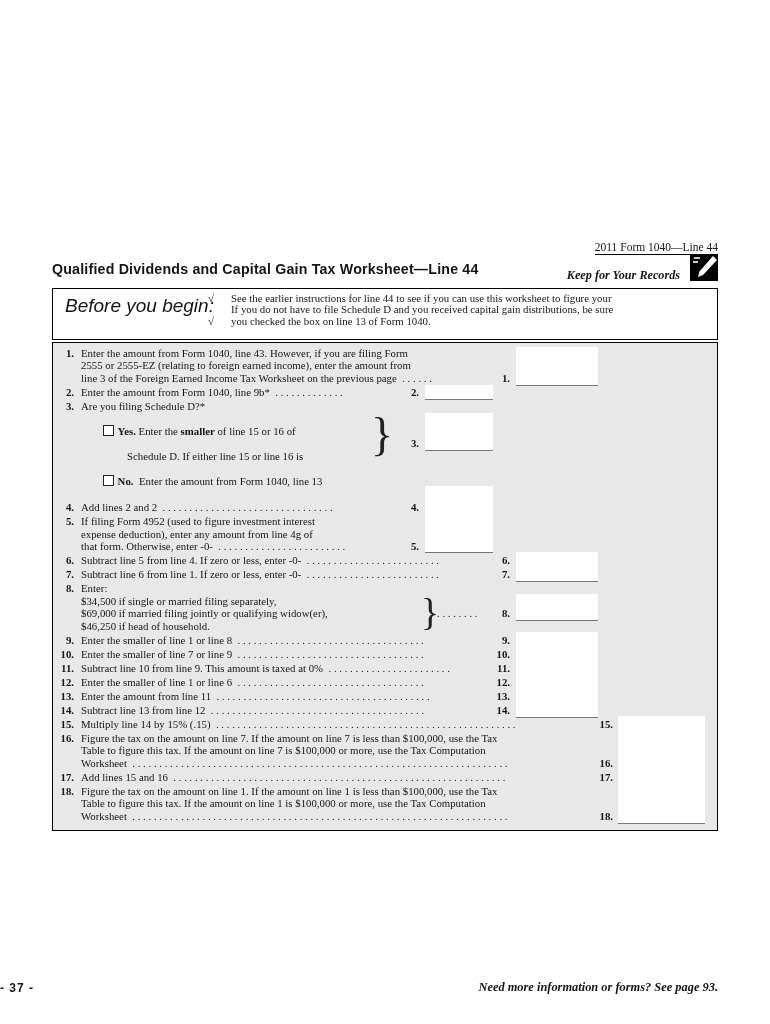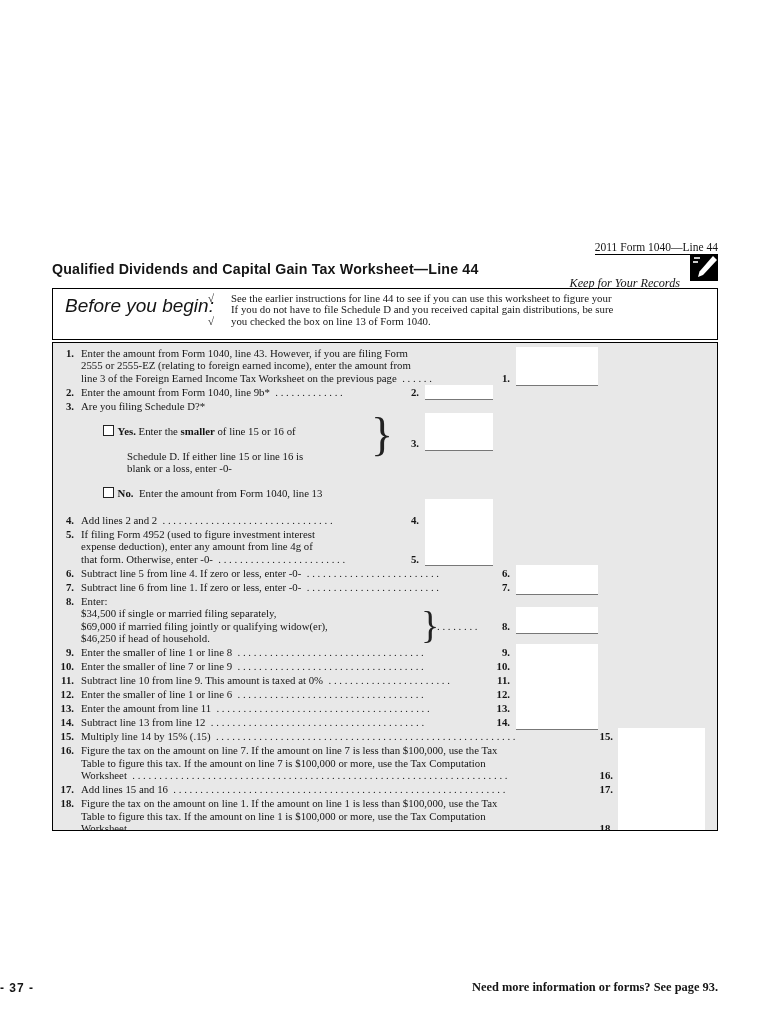--- a/index.html
+++ b/index.html
@@ -4,21 +4,21 @@
 <style>
   html,body{margin:0;padding:0;background:#ffffff;}
   .page{position:relative;width:770px;height:1024px;background:#ffffff;overflow:hidden;
         font-family:"Liberation Serif",serif;color:#151515;border-radius:29px;}
   .abs{position:absolute;}
 
   
   #form-ref{top:241px;right:52px;font-size:11.5px;border-bottom:1.2px solid #000;padding-bottom:1px;}
   #page-title{top:261px;left:52px;font-family:"Liberation Sans",sans-serif;font-weight:bold;
               font-size:14.2px;letter-spacing:.2px;}
-  #keep-label{top:276px;right:90px;font-style:italic;font-size:12.2px;}
+  #keep-label{top:268px;right:90px;font-style:italic;font-size:12.2px;font-weight:bold;}
   #pencil-box{top:254px;right:52px;width:28px;height:27px;background:#000;}
 
   
   #before-box{top:288px;left:52px;width:666px;height:52px;background:#fff;
               border:1.6px solid #000;box-sizing:border-box;}
   #before-label{position:absolute;left:12px;top:6px;font-family:"Liberation Sans",sans-serif;
                 font-weight:normal;font-style:italic;font-size:19px;}
   .chk{position:absolute;left:155px;font-size:11px;}
   #before-text{position:absolute;left:178px;top:4px;font-size:10.8px;line-height:11.4px;width:486px;}
   #before-text .row{white-space:pre;}
@@ -36,21 +36,21 @@
   .ci.ref{left:340px;}  .cm.ref{left:431px;}  .cr.ref{left:534px;}
   .entry{position:absolute;background:#ffffff;border-bottom:1.5px solid #777;}
   .e-ci{left:372px;width:68px;} .e-cm{left:463px;width:82px;} .e-cr{left:565px;width:87px;}
   .cb{display:inline-block;width:9px;height:9px;background:#fff;border:1.1px solid #222;
       margin-right:4px;vertical-align:-1px;}
   .brace{position:absolute;font-weight:400;color:#222;}
 
   
   #page-number{top:981px;left:0;width:770px;text-align:left;
                font-family:"Liberation Sans",sans-serif;font-weight:bold;font-size:12px;letter-spacing:1px;}
-  #more-info{top:980px;right:52px;font-weight:bold;font-size:12.4px;}
+  #more-info{top:980px;right:52px;font-weight:bold;font-style:italic;font-size:12.4px;}
 </style>
 </head>
 <body>
 
 <div class="page">
 
   <div class="abs" id="form-ref">2011 Form 1040—Line 44</div>
   <div class="abs" id="page-title">Qualified Dividends and Capital Gain Tax Worksheet—Line 44</div>
   <div class="abs" id="keep-label">Keep for Your Records</div>
   <div class="abs" id="pencil-box">
@@ -90,21 +90,20 @@
       <span class="ref ci">2.</span>
     </div>
 
     <div class="item">
       <span class="num">3.</span>
       <div class="row">Are you filing Schedule D?*</div>
       <div class="row">
         <span class="cb"></span><span class="b">Yes.</span><span> Enter the </span><span class="b">smaller</span><span> of line 15 or 16 of</span>
       </div>
       <div class="row ind">Schedule D. If either line 15 or line 16 is</div>
-      <div class="row ind">blank or a loss, enter -0-</div>
       <div class="row">
         <span class="cb"></span><span class="b">No.</span><span>  Enter the amount from Form 1040, line 13</span>
       </div>
       <span class="brace" style="left:318px;top:11px;font-size:46px;line-height:48px">}</span>
       <span class="entry e-ci" style="top:13px;height:37px"></span>
       <span class="ref ci" style="top:37px">3.</span>
     </div>
 
     <div class="item">
       <span class="num">4.</span>

